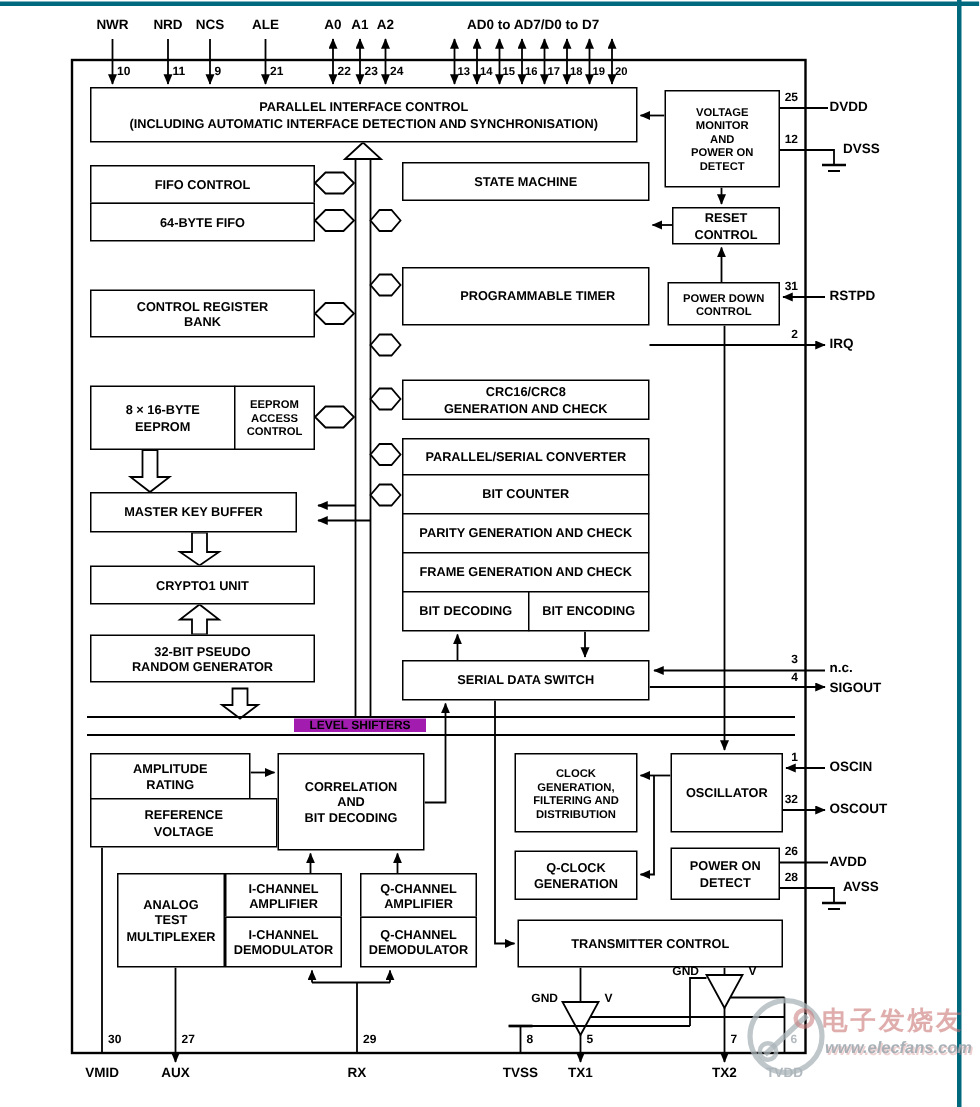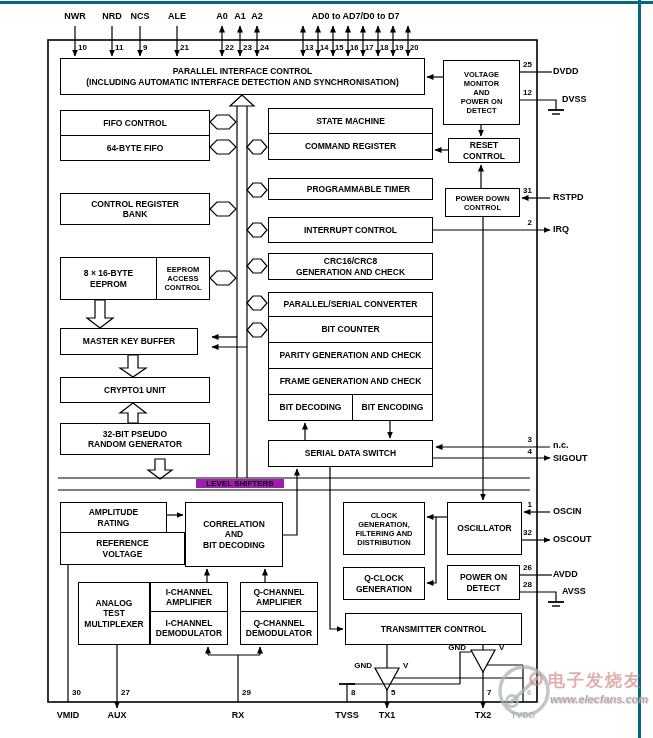--- a/index.html
+++ b/index.html
@@ -158,25 +158,23 @@
         <line x1="523" y1="665" x2="523" y2="702"></line>
       </g>
     </g>
   </svg>
 
   <div class="blk" style="left:60px;top:58px;width:365px;height:37px;">PARALLEL INTERFACE CONTROL
 (INCLUDING AUTOMATIC INTERFACE DETECTION AND SYNCHRONISATION)</div>
   <div class="blk" style="left:60px;top:110px;width:150px;height:26px;">FIFO CONTROL</div>
   <div class="blk" style="left:60px;top:135px;width:150px;height:26px;">64-BYTE FIFO</div>
   <div class="blk" style="left:268px;top:108px;width:165px;height:26px;">STATE MACHINE</div>
-  <div class="blk" style="left:268px;top:133px;width:165px;height:27px;">COMMAND REGISTER</div>
   <div class="blk" style="left:60px;top:193px;width:150px;height:32px;">CONTROL REGISTER
 BANK</div>
-  <div class="blk" style="left:268px;top:178px;width:165px;height:22px;padding-left:17px;">PROGRAMMABLE TIMER</div>
-  <div class="blk" style="left:268px;top:217px;width:165px;height:26px;">INTERRUPT CONTROL</div>
+  <div class="blk" style="left:268px;top:178px;width:165px;height:39px;padding-left:17px;">PROGRAMMABLE TIMER</div>
   <div class="blk" style="left:268px;top:253px;width:165px;height:27px;">CRC16/CRC8
 GENERATION AND CHECK</div>
   <div class="blk" style="left:60px;top:257px;width:97px;height:43px;">8 × 16-BYTE
 EEPROM</div>
   <div class="blk sm" style="left:156px;top:257px;width:54px;height:43px;">EEPROM
 ACCESS
 CONTROL</div>
   <div class="blk" style="left:268px;top:292px;width:165px;height:25px;">PARALLEL/SERIAL CONVERTER</div>
   <div class="blk" style="left:268px;top:316px;width:165px;height:27px;">BIT COUNTER</div>
   <div class="blk" style="left:268px;top:342px;width:165px;height:27px;">PARITY GENERATION AND CHECK</div>

